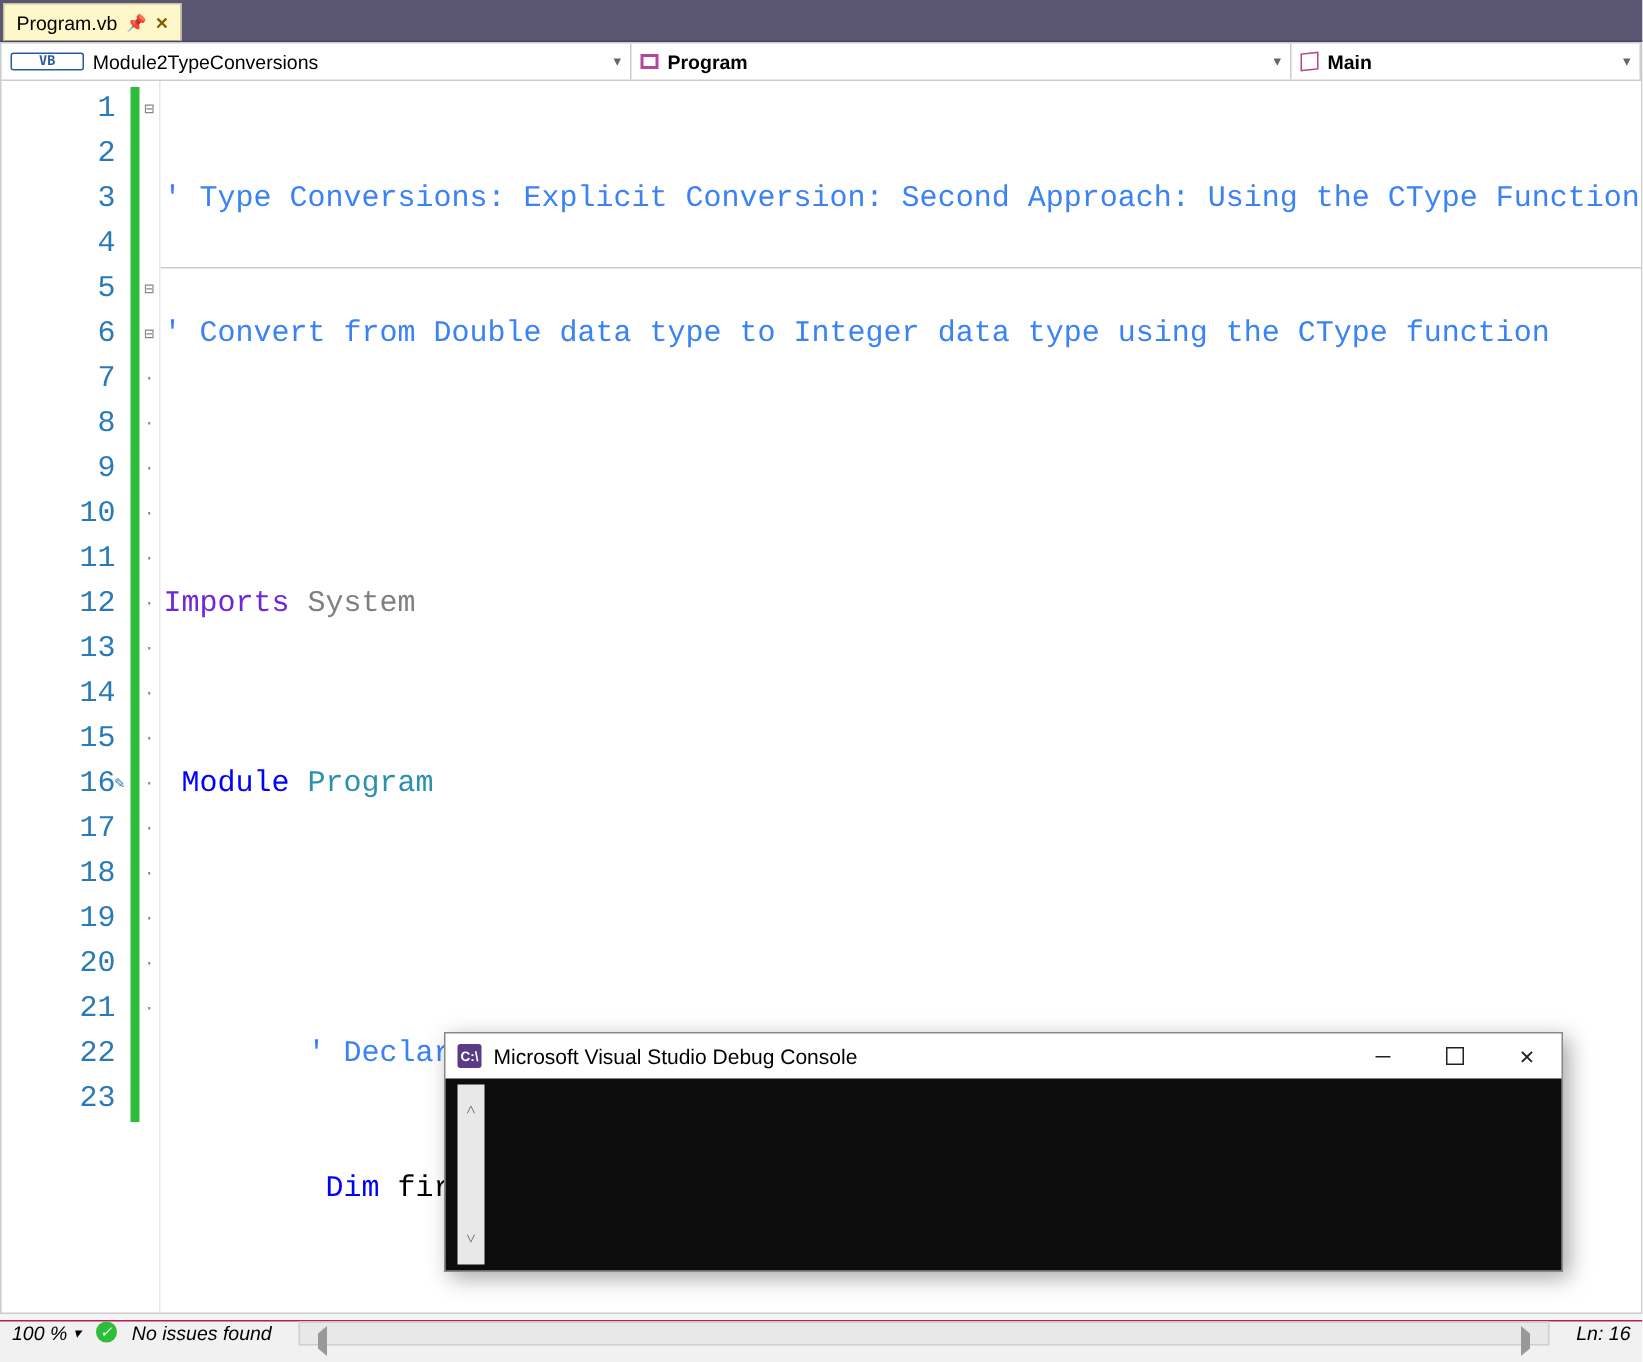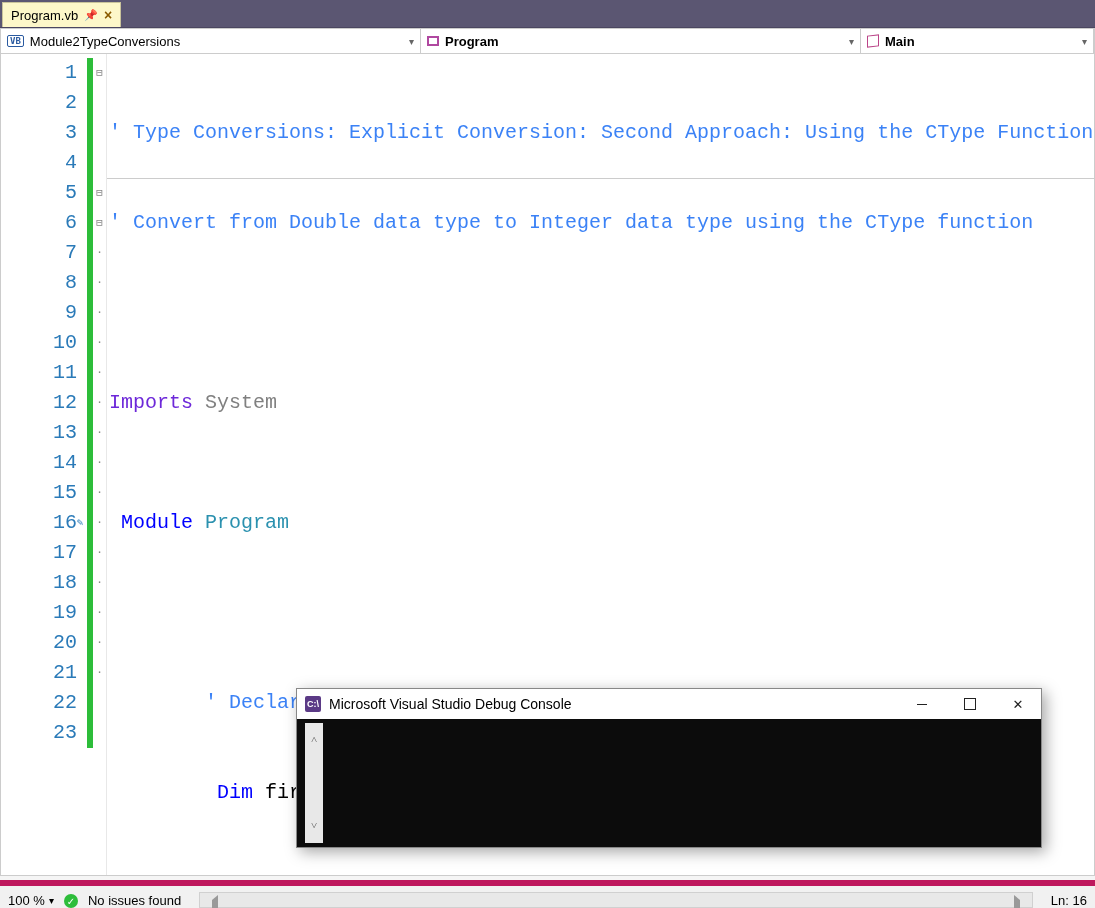--- a/index.html
+++ b/index.html
@@ -46,21 +46,21 @@
   }
   .navcell.left { flex:0 0 420px; }
   .navcell.mid { flex:0 0 440px; }
   .navcell.right { flex:1; }
   .dropdown-arrow {
     margin-left:auto;
     font-size:10px; color:#666;
   }
   .vb-badge {
     border:1px solid #2a5aa0; color:#2a5aa0; font-size:9px;
-    padding:0 2px; font-weight:bold; border-radius:2px;
+    padding:0 18px; font-weight:bold; border-radius:2px;
     font-family: Consolas, monospace;
   }
   .cube-icon {
     width:12px;height:12px;display:inline-block;
     border:1px solid #b48;
     transform: skewY(-6deg);
   }
   .method-icon {
     width:12px;height:10px;
     background:#b048a0;
@@ -127,25 +127,26 @@
   .c-imp { color:#6d28d9; }
   .hrule {
     position:absolute; left:0; right:0;
     border-top:1px solid #ccc;
   }
 
   .statusbar {
     position:absolute; left:0; right:0; bottom:0;
     height:28px;
     background:#f1f1f1;
-    border-top:6px solid #be185d;
-    display:flex; align-items:flex-end;
+    border-top:1px solid #be185d;
+    display:flex; align-items:flex-start;
     padding:0 8px;
     font-size:13px;
     gap:10px;
+    font-style:italic;
   }
   .zoom-box {display:flex;align-items:center;gap:4px;}
   .ok-circle {
     width:14px;height:14px;border-radius:50%;background:#2dbd3a;
     color:#fff; font-size:10px; display:flex;align-items:center;justify-content:center;
   }
   .hscroll-track {
     flex:1; height:16px; background:#e8e8e8; margin:0 8px;
     position:relative; border:1px solid #d0d0d0;
   }

